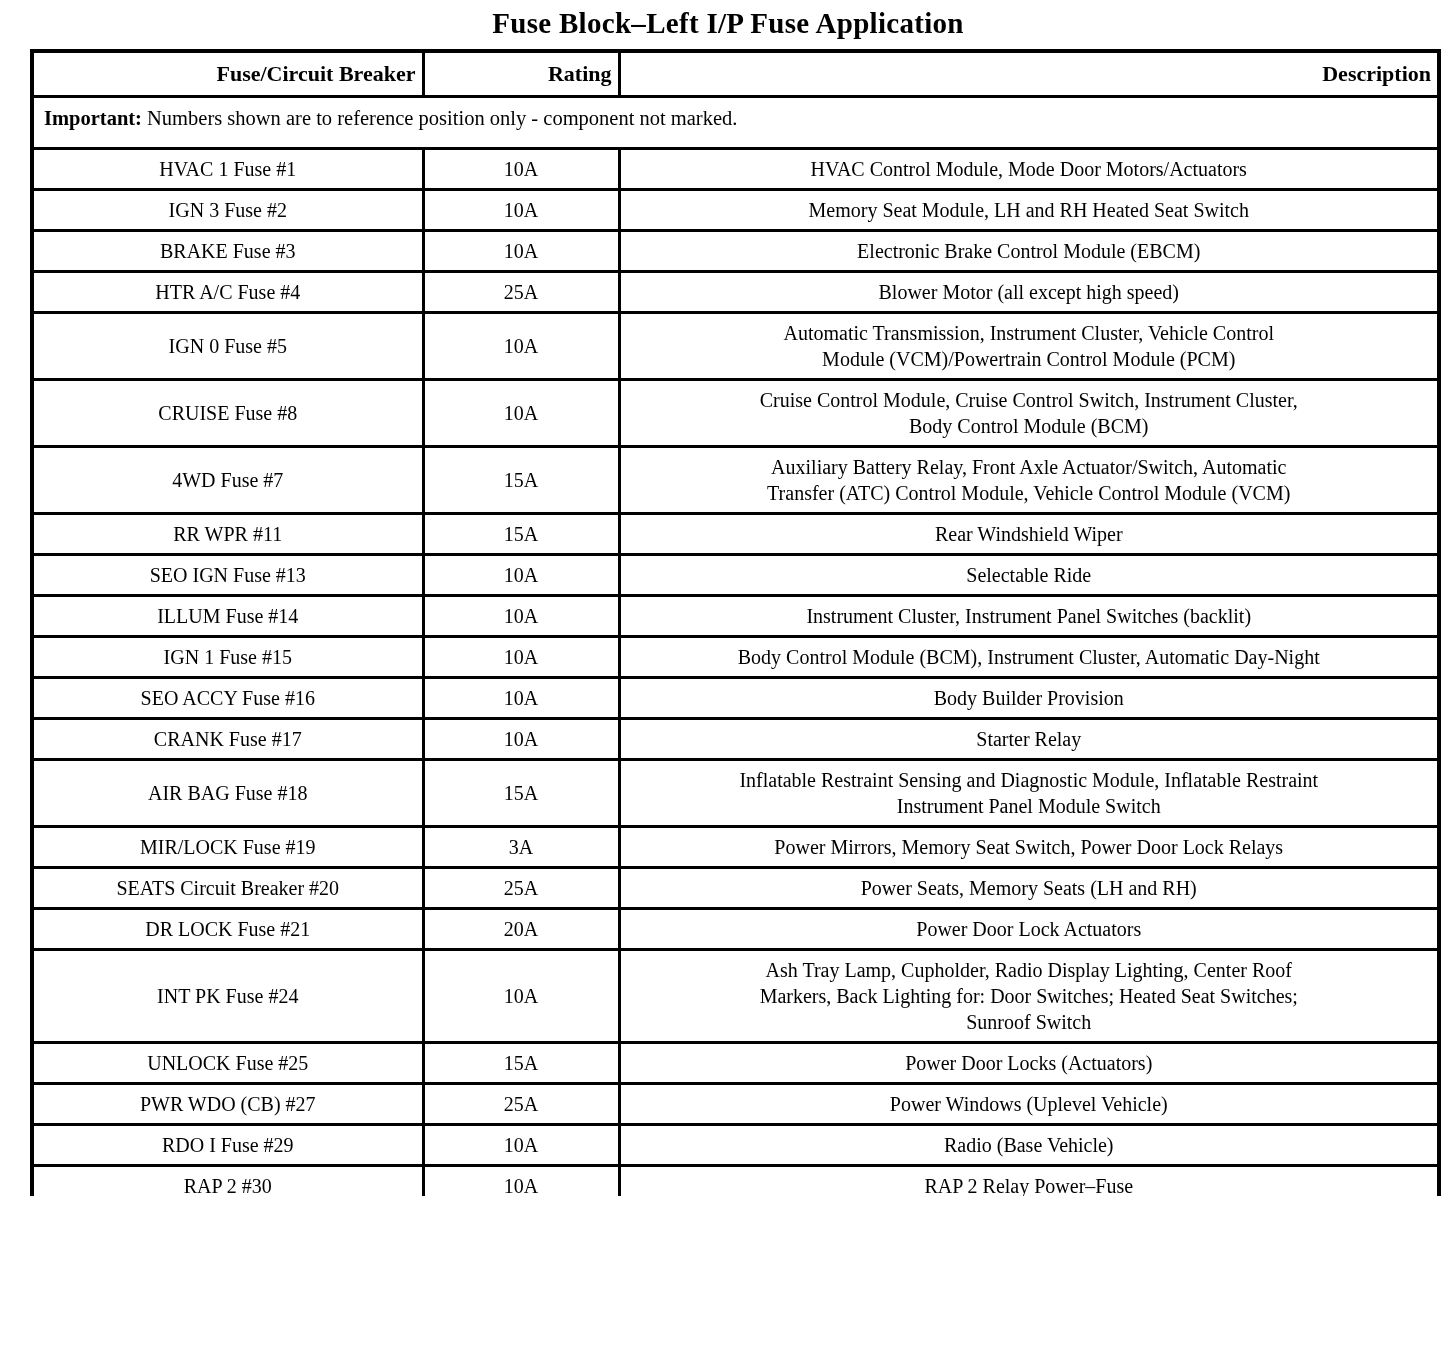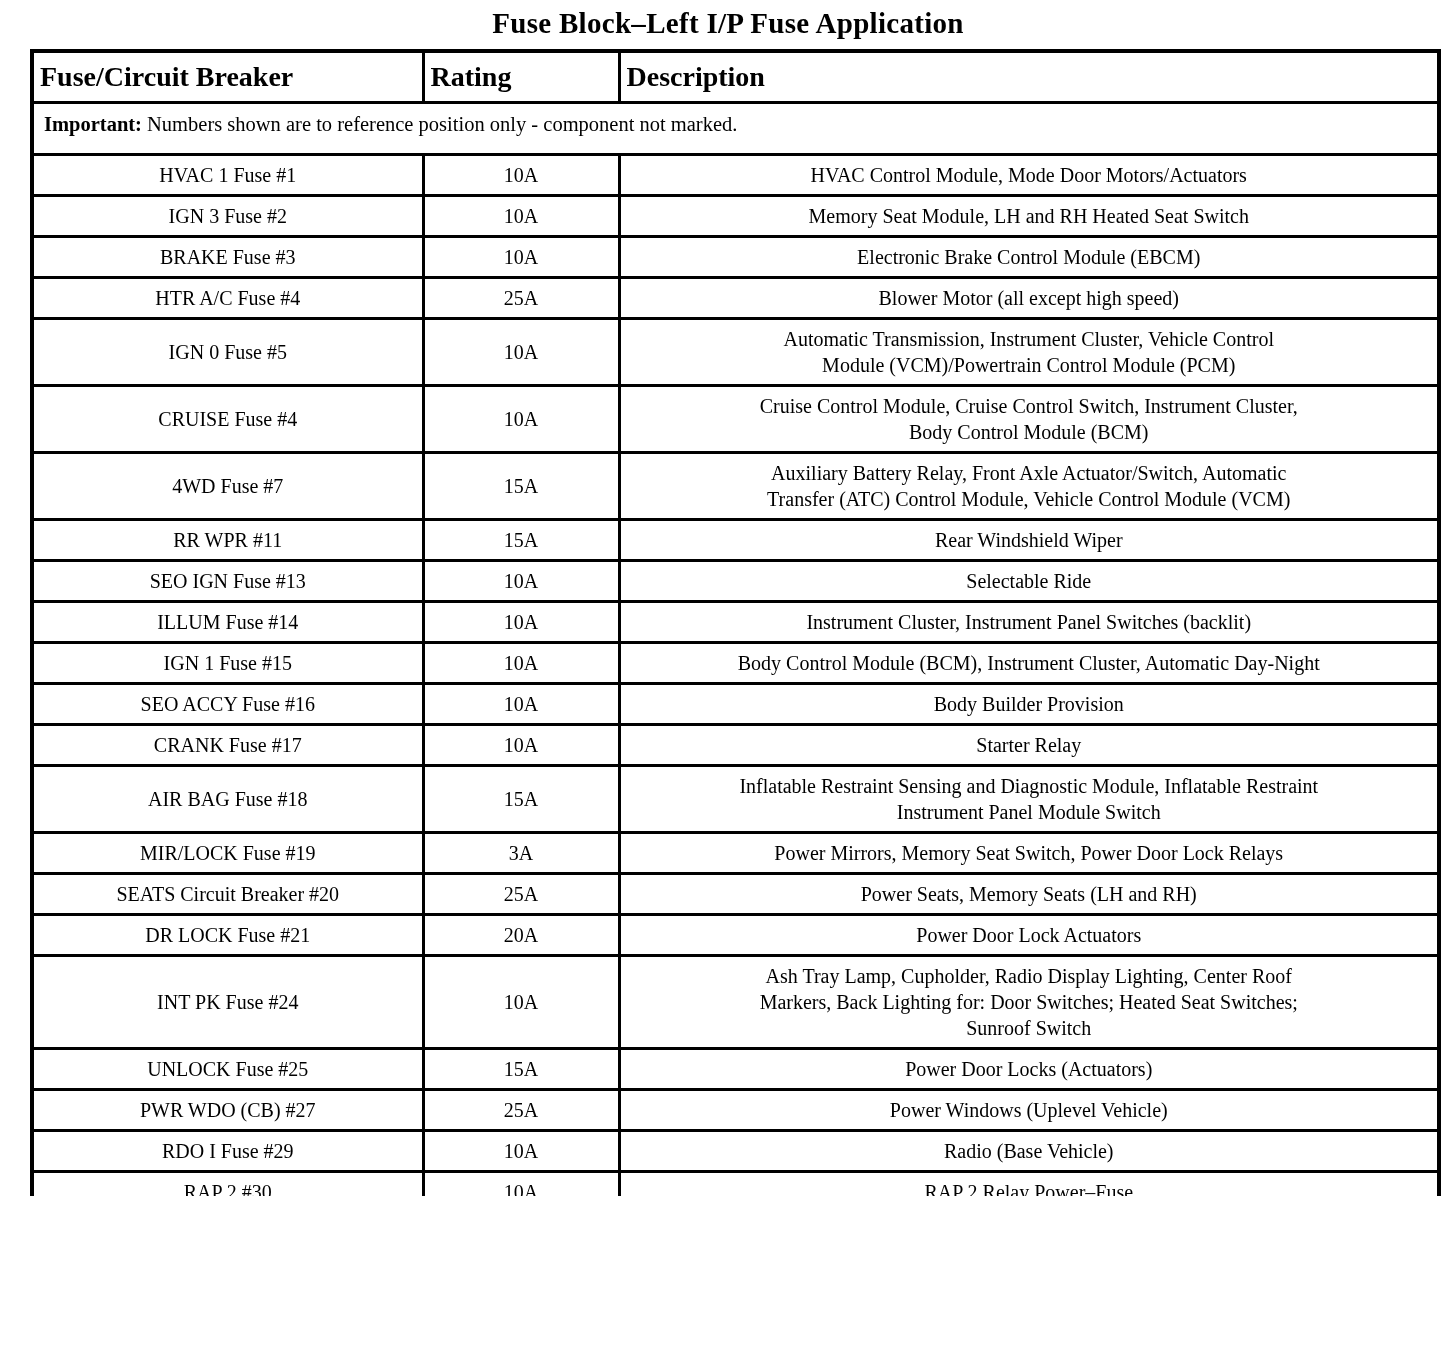--- a/index.html
+++ b/index.html
@@ -29,23 +29,23 @@
     width: 1407px;
     margin: 9px 0 0 30px;
     border: 4px solid #000;
   }
   .fuse-table th,
   .fuse-table td {
     border: 3px solid #000;
     vertical-align: middle;
   }
   .fuse-table th {
-    font-size: 28px;
+    font-size: 22px;
     font-weight: bold;
-    text-align: left;
+    text-align: right;
     padding: 8px 6px;
   }
   .fuse-table td {
     font-size: 20px;
     line-height: 1.3;
   }
   td.c-fuse {
     text-align: center;
     padding: 6px 8px;
   }
@@ -114,21 +114,21 @@
       <td class="c-rating">25A</td>
       <td class="c-desc">Blower Motor (all except high speed)</td>
     </tr>
         <tr>
       <td class="c-fuse">IGN 0 Fuse #5</td>
       <td class="c-rating">10A</td>
       <td class="c-desc">Automatic Transmission, Instrument Cluster, Vehicle Control
 Module (VCM)/Powertrain Control Module (PCM)</td>
     </tr>
         <tr>
-      <td class="c-fuse">CRUISE Fuse #4</td>
+      <td class="c-fuse">CRUISE Fuse #8</td>
       <td class="c-rating">10A</td>
       <td class="c-desc">Cruise Control Module, Cruise Control Switch, Instrument Cluster,
 Body Control Module (BCM)</td>
     </tr>
         <tr>
       <td class="c-fuse">4WD Fuse #7</td>
       <td class="c-rating">15A</td>
       <td class="c-desc">Auxiliary Battery Relay, Front Axle Actuator/Switch, Automatic
 Transfer (ATC) Control Module, Vehicle Control Module (VCM)</td>
     </tr>

